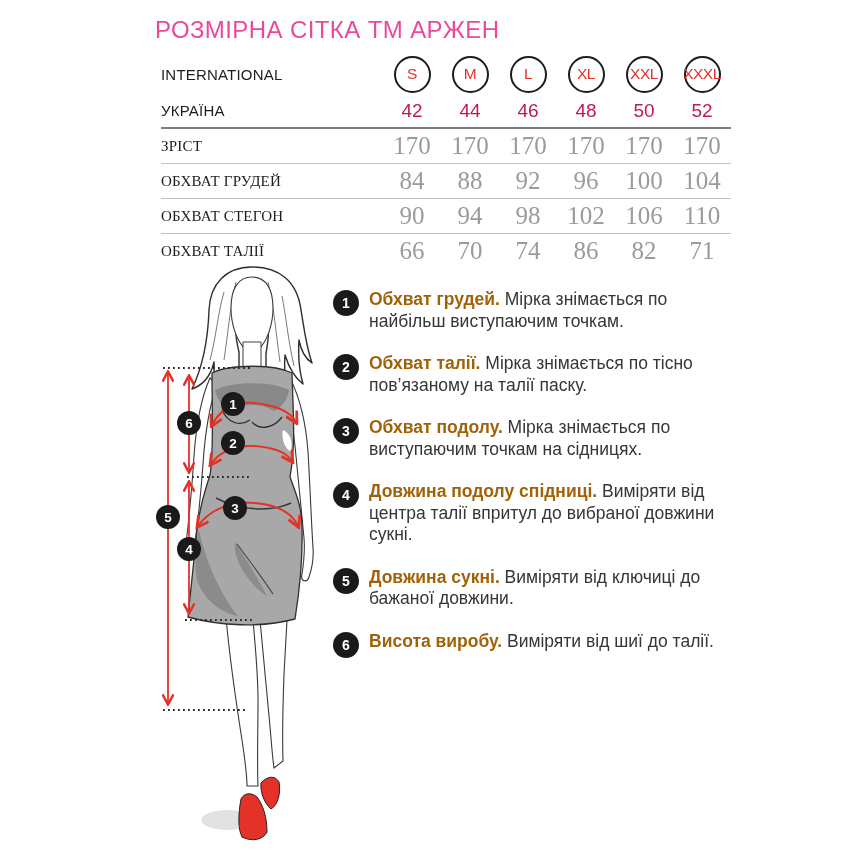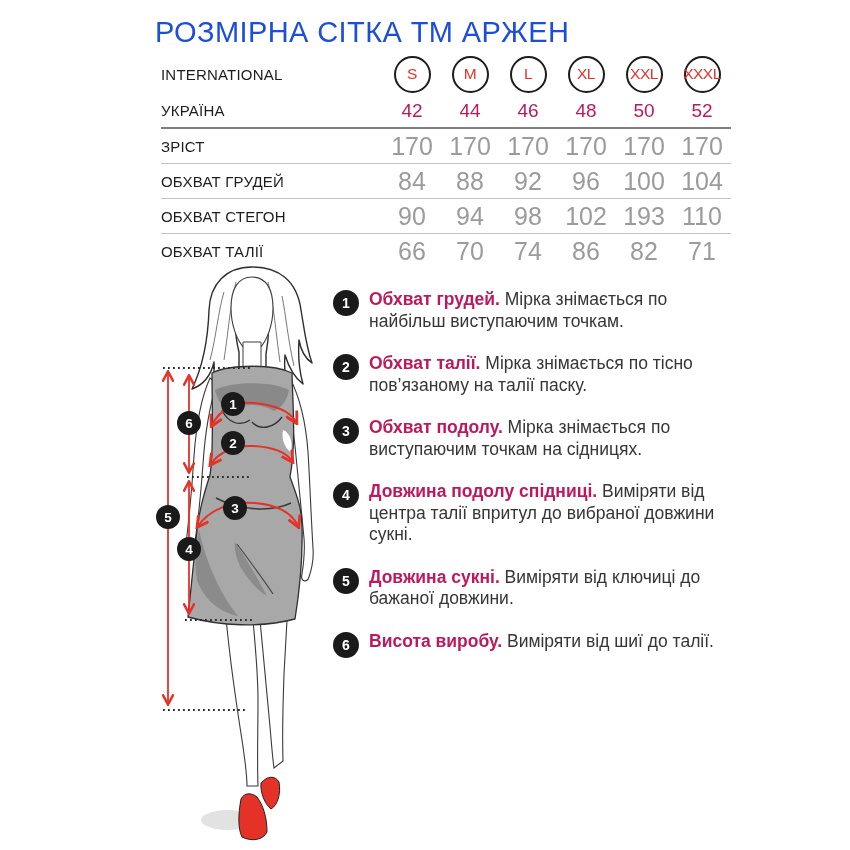--- a/index.html
+++ b/index.html
@@ -11,51 +11,51 @@
   }
   html,body{margin:0;padding:0;}
   body{
     width:850px;height:850px;background:#ffffff;position:relative;
     font-family:"Liberation Sans","DejaVu Sans",sans-serif;color:var(--ink);
     overflow:hidden;
   }
   .page{position:absolute;inset:0;}
   .title{
     position:absolute;left:155px;top:16px;margin:0;
-    font-size:29px;font-weight:400;letter-spacing:.4px;color:#1d4ed8;
+    font-size:24px;font-weight:400;letter-spacing:.4px;color:#ec4899;
   }
   
   .size-table{position:absolute;left:161px;top:54px;width:570px;}
   .trow{display:flex;align-items:center;}
   .tlabel{width:222px;font-size:15px;color:var(--ink);letter-spacing:.2px;}
   .cells{display:flex;}
   .cell{width:58px;display:flex;align-items:center;justify-content:center;text-align:center;}
   .row-intl{height:40px;}
   .badge{
     width:33px;height:33px;border:2px solid #1d1d1d;border-radius:50%;
     display:flex;align-items:center;justify-content:center;
     color:var(--red);font-size:15.5px;letter-spacing:-.5px;white-space:nowrap;overflow:visible;
   }
   .row-ua{height:33px;border-bottom:2px solid var(--div-dark);}
   .row-ua .cell{font-size:19px;color:#be185d;}
-  .data-row{height:34px;border-bottom:1px solid var(--div-light);}
+  .data-row{height:34px;border-bottom:1px solid var(--div-light);font-family:Liberation Serif, serif;}
   .data-row:last-child{border-bottom:none;}
   .data-row .cell{font-size:25px;color:var(--gray-val);}
   
   .figure{position:absolute;left:140px;top:262px;width:200px;height:588px;}
   
   .instructions{position:absolute;left:333px;top:289px;width:384px;}
   .instr-item{display:flex;gap:10px;margin-bottom:21px;align-items:flex-start;}
   .instr-num{
     flex:0 0 26px;width:26px;height:26px;border-radius:50%;background:#1a1a1a;
     color:#ffffff;font-size:14px;font-weight:bold;display:flex;align-items:center;
     justify-content:center;margin-top:1px;
   }
   .instr-text{font-size:17.5px;line-height:21.5px;color:#363636;}
-  .instr-text b{color:#be185d;}
+  .instr-text b{color:#a16207;}
 </style>
 </head>
 <body>
 
 <div class="page">
 
   <h1 class="title">РОЗМІРНА СІТКА ТМ АРЖЕН</h1>
 
   <div class="size-table">
     <div class="trow row-intl">
@@ -115,21 +115,21 @@
             <div class="cell">104</div>
           </div>
         </div>
         <div class="trow data-row">
           <div class="tlabel">ОБХВАТ СТЕГОН</div>
           <div class="cells">
             <div class="cell">90</div>
             <div class="cell">94</div>
             <div class="cell">98</div>
             <div class="cell">102</div>
-            <div class="cell">193</div>
+            <div class="cell">106</div>
             <div class="cell">110</div>
           </div>
         </div>
         <div class="trow data-row">
           <div class="tlabel">ОБХВАТ ТАЛІЇ</div>
           <div class="cells">
             <div class="cell">66</div>
             <div class="cell">70</div>
             <div class="cell">74</div>
             <div class="cell">86</div>

